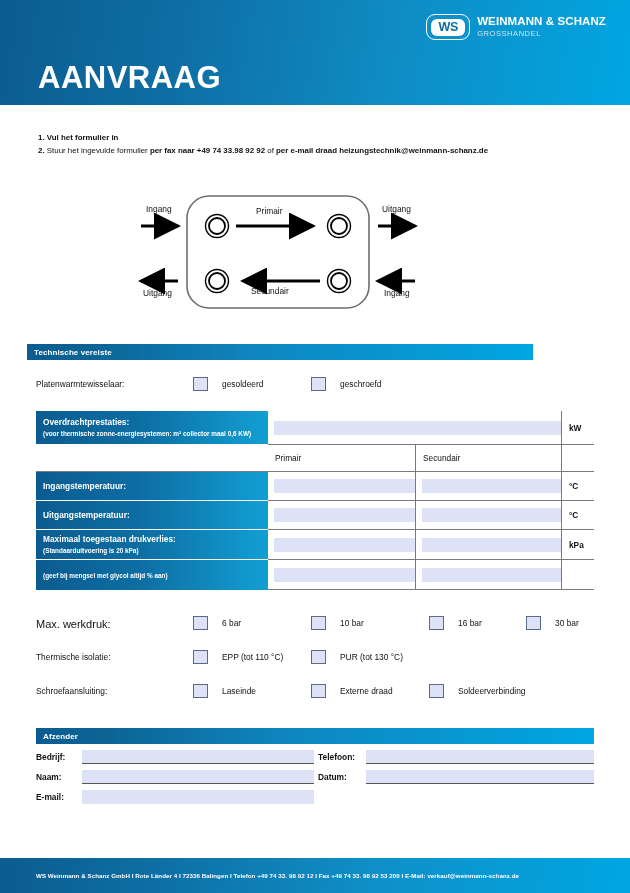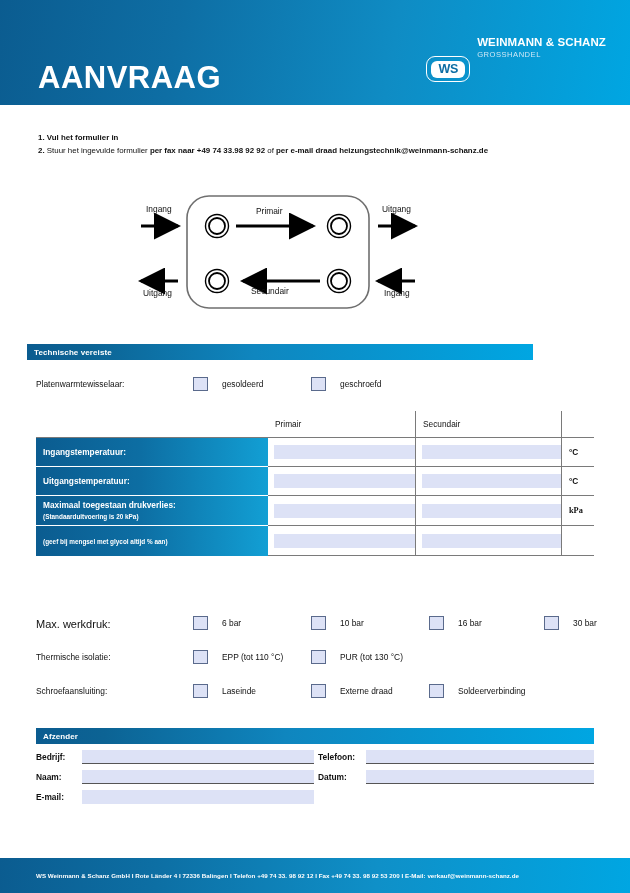--- a/index.html
+++ b/index.html
@@ -17,21 +17,21 @@
   .header{
     position:absolute;left:0;top:0;width:630px;height:105px;
     background:linear-gradient(100deg,#0b5c90 0%,#0e6ea4 28%,#0f8cc4 62%,#00a6e2 100%);
   }
   .logo{
     position:absolute;right:24px;top:14px;
     display:flex;align-items:center;gap:7px;
   }
   .logo-mark{
     width:42px;height:24px;border:1.6px solid #ffffff;border-radius:9px;
-    display:flex;align-items:center;justify-content:center;position:relative;margin-top:42px;
+    display:flex;align-items:center;justify-content:center;position:relative;
   }
   .logo-mark-inner{
     width:34px;height:17px;background:#ffffff;border-radius:6px;
     display:flex;align-items:center;justify-content:center;
   }
   .logo-ws{
     font-size:12.5px;font-weight:bold;color:#0e6ea4;letter-spacing:-0.5px;
     font-family:"Liberation Sans",sans-serif;line-height:1;
   }
   .logo-text{display:flex;flex-direction:column;justify-content:center;line-height:1;}
@@ -190,20 +190,30 @@
     <span class="chk"></span>
     <span>gesoldeerd</span>
   </div>
   <div class="chk-item" style="left:311px;top:377px;">
     <span class="chk"></span>
     <span>geschroefd</span>
   </div>
 
   <div class="tbl">
 
+    <div class="trow">
+      <div class="tlabel" style="height:34px;">
+        <span class="t1">Overdrachtprestaties:</span>
+        <span class="t2">(voor thermische zonne-energiesystemen: m² collector maal 0,6 KW)</span>
+      </div>
+      <div class="tfield" style="width:294px;height:34px;">
+        <span class="inp"></span>
+      </div>
+      <div class="tfield unit" style="width:32px;height:34px;">kW</div>
+    </div>
 
     <div class="trow">
       <div class="tfield blank" style="width:232px;height:27px;border-right:none;"></div>
       <div class="tfield hdr" style="width:148px;height:27px;">Primair</div>
       <div class="tfield hdr" style="width:146px;height:27px;">Secundair</div>
       <div class="tfield unit" style="width:32px;height:27px;"></div>
     </div>
 
     <div class="trow">
       <div class="tlabel" style="height:29px;">
@@ -235,21 +245,21 @@
       <div class="tlabel" style="height:30px;">
         <span class="t1">Maximaal toegestaan drukverlies:</span>
         <span class="t2">(Standaarduitvoering is 20 kPa)</span>
       </div>
       <div class="tfield" style="width:148px;height:30px;">
         <span class="inp"></span>
       </div>
       <div class="tfield" style="width:146px;height:30px;">
         <span class="inp"></span>
       </div>
-      <div class="tfield unit" style="width:32px;height:30px;font-family:Liberation Serif, serif;">kPa</div>
+      <div class="tfield unit" style="width:32px;height:30px;">kPa</div>
     </div>
 
     <div class="trow">
       <div class="tlabel" style="height:30px;border-bottom:none;">
         <span class="t2">(geef bij mengsel met glycol altijd % aan)</span>
       </div>
       <div class="tfield" style="width:148px;height:30px;">
         <span class="inp"></span>
       </div>
       <div class="tfield" style="width:146px;height:30px;">
@@ -265,21 +275,21 @@
     <span>6 bar</span>
   </div>
   <div class="chk-item" style="left:311px;top:616px;">
     <span class="chk"></span>
     <span>10 bar</span>
   </div>
   <div class="chk-item" style="left:429px;top:616px;">
     <span class="chk"></span>
     <span>16 bar</span>
   </div>
-  <div class="chk-item" style="left:544px;top:616px;justify-content:space-between;">
+  <div class="chk-item" style="left:526px;top:616px;justify-content:space-between;">
     <span class="chk"></span>
     <span>30 bar</span>
   </div>
 
   <div style="position:absolute;left:36px;top:652px;font-size:8.4px;color:#111;">Thermische isolatie:</div>
   <div class="chk-item" style="left:193px;top:650px;">
     <span class="chk"></span>
     <span>EPP (tot 110 °C)</span>
   </div>
   <div class="chk-item" style="left:311px;top:650px;">

